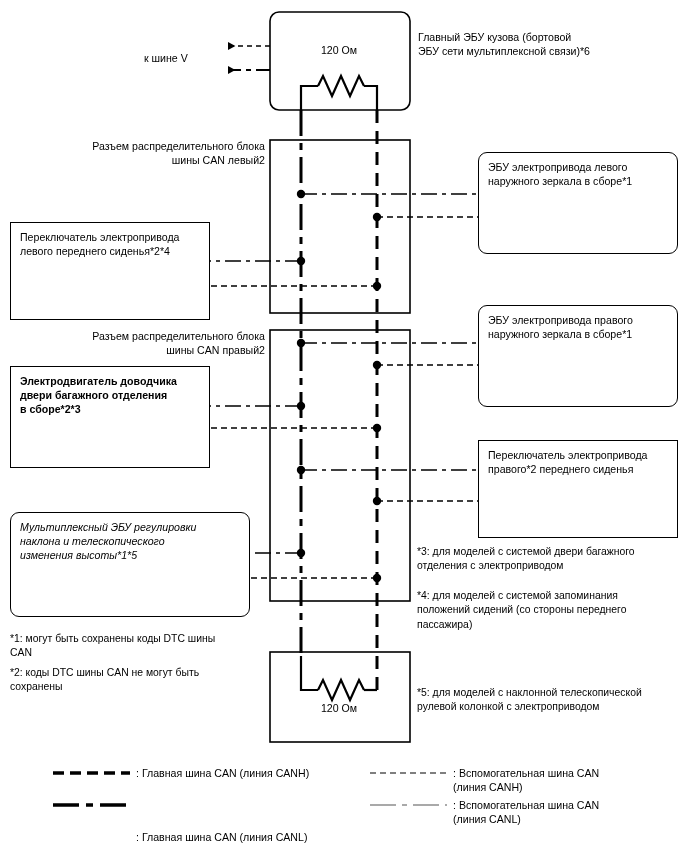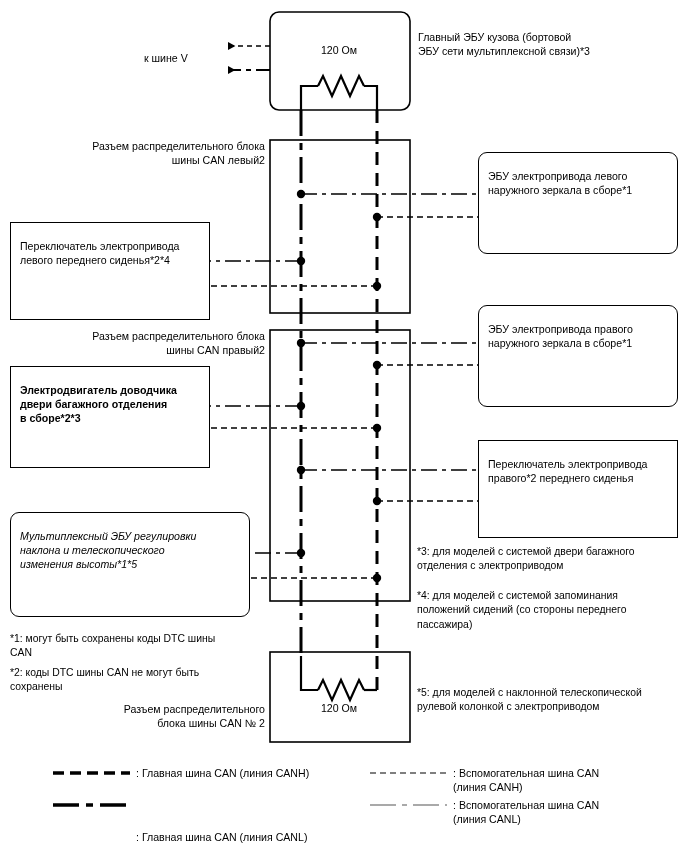--- a/index.html
+++ b/index.html
@@ -29,21 +29,21 @@
   .box {
     position: absolute;
     border: 1.6px solid #000;
     background: #fff;
     box-sizing: border-box;
   }
   .box.rounded { border-radius: 9px; }
   .box .txt {
     position: absolute;
     left: 9px;
-    top: 16px;
+    top: 7px;
     right: 6px;
     font-size: 10.6px;
     line-height: 14.2px;
     white-space: pre-line;
   }
   .lbl {
     position: absolute;
     font-size: 10.6px;
     line-height: 14.2px;
     white-space: pre-line;
@@ -184,30 +184,28 @@
     <g>
       <line x1="370" y1="805" x2="447" y2="805" stroke="#555" stroke-width="1.2" stroke-dasharray="26,6,5,6"></line>
     </g>
   </svg>
 
   <div class="res-label" style="left:301px; top:44px; width:76px;">120 Ом</div>
 
   <div class="lbl" style="left:144px; top:51px; width:80px;">к шине V</div>
 
   <div class="lbl" style="left:418px; top:30px; width:260px;">Главный ЭБУ кузова (бортовой
-ЭБУ сети мультиплексной связи)*3</div>
+ЭБУ сети мультиплексной связи)*6</div>
 
   <div class="lbl right-al" style="left:20px; top:139px; width:245px;">Разъем распределительного блока
 шины CAN левый2</div>
 
   <div class="lbl right-al" style="left:20px; top:329px; width:245px;">Разъем распределительного блока
 шины CAN правый2</div>
 
-  <div class="lbl right-al" style="left:20px; top:702px; width:245px;">Разъем распределительного
-блока шины CAN № 2</div>
 
   <div class="res-label" style="left:301px; top:702px; width:76px;">120 Ом</div>
 
   <div class="box" style="left:10px; top:222px; width:200px; height:98px;">
     <div class="txt">Переключатель электропривода
 левого переднего сиденья*2*4</div>
   </div>
 
   <div class="box" style="left:10px; top:366px; width:200px; height:102px;font-weight:bold;">
     <div class="txt">Электродвигатель доводчика

